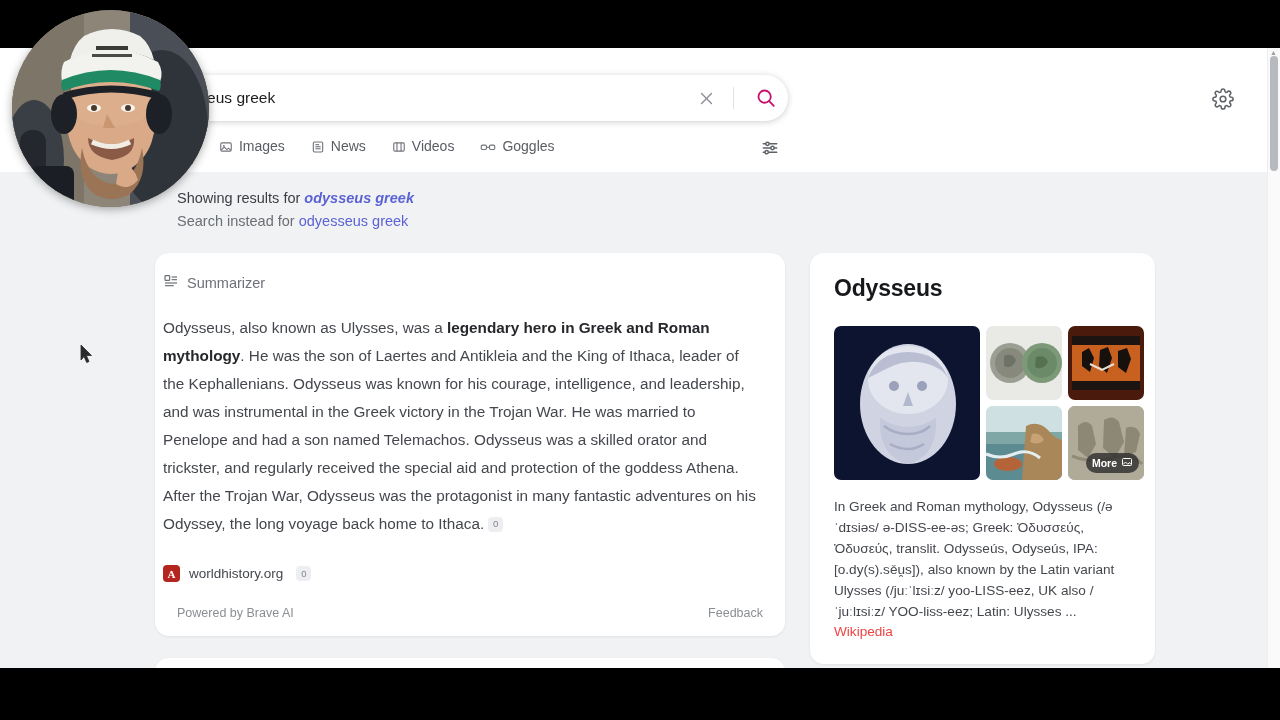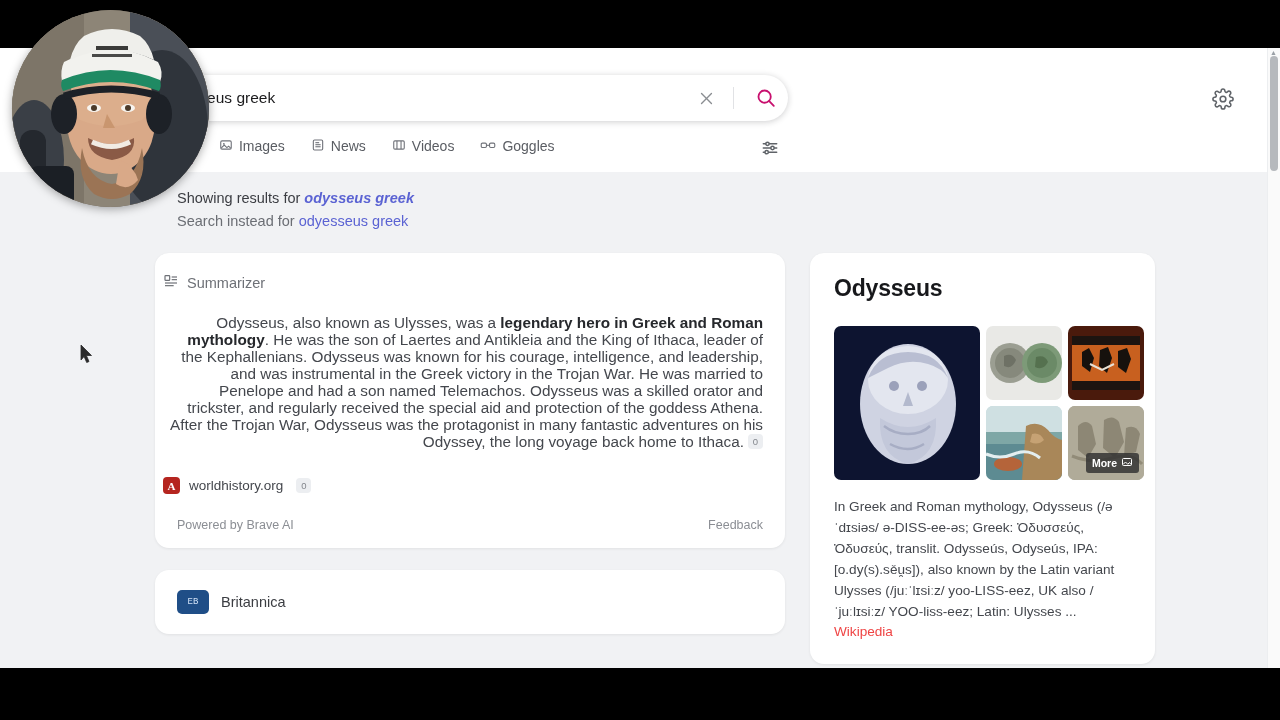--- a/index.html
+++ b/index.html
@@ -61,21 +61,21 @@
     width: 22px; height: 22px; cursor: pointer; color: #5f6368;
   }
 
   
   .tabs-row {
     position: absolute; left: 155px; top: 90px;
     width: 640px; height: 34px;
     display: flex; align-items: flex-start;
   }
   .tab {
-    display: flex; align-items: flex-start; gap: 6px;
+    display: flex; align-items: flex-end; gap: 6px;
     font-size: 14px; color: #5a5d63;
     margin-right: 26px; cursor: pointer;
     padding-bottom: 10px; position: relative;
   }
   .tab .ti { display: flex; align-items: center; color: #70737a; }
   .tab.active { color: #e8420f; font-weight: 700; }
   .tab.active .ti { color: #e8420f; }
   .tab.active::after {
     content: ""; position: absolute; left: 0; right: 0; bottom: 0;
     height: 3px; border-radius: 2px;
@@ -105,21 +105,21 @@
     box-shadow: 0 1px 3px rgba(0,0,0,.07);
   }
 
   
   .summ { padding: 20px 22px 0 8px; }
   .summ-head {
     display: flex; align-items: center; gap: 8px;
     font-size: 14.5px; color: #6e7177; margin-bottom: 22px;
   }
   .summ-body {
-    font-size: 15.3px; line-height: 17px; color: #44474d; text-align: right;
+    font-size: 15.3px; line-height: 28px; color: #44474d;
   }
   .summ-body b { color: #26282c; font-weight: 700; }
   .cite {
     display: inline-flex; align-items: center; justify-content: center;
     min-width: 15px; height: 15px; padding: 0 4px;
     background: #eceef1; color: #83868c; border-radius: 4px;
     font-size: 9.5px; vertical-align: 2px; margin-left: 4px; cursor: pointer;
   }
   .src-row {
     display: flex; align-items: center; gap: 9px;
@@ -158,21 +158,21 @@
   .kp-grid {
     margin-top: 24px; display: grid;
     grid-template-columns: 146px 76px 76px;
     grid-template-rows: 74px 74px; gap: 6px;
   }
   .ph { border-radius: 7px; overflow: hidden; position: relative; cursor: pointer; }
   .ph.big { grid-row: 1 / span 2; }
   .more-pill {
     position: absolute; right: 5px; bottom: 7px;
     background: rgba(48,48,48,.82); color: #fff;
-    font-size: 10.5px; font-weight: 700; border-radius: 3px;
+    font-size: 10.5px; font-weight: 700; border-radius: 10px;
     padding: 3px 6px; display: flex; align-items: center; gap: 4px;
   }
   .kp-desc {
     margin-top: 16px; font-size: 13.6px;
     line-height: 21px; color: #44474d;
   }
   .kp-link { color: #ef4444; font-size: 13.6px; cursor: pointer; text-decoration: none; }
 
   
   .scrollbar {

